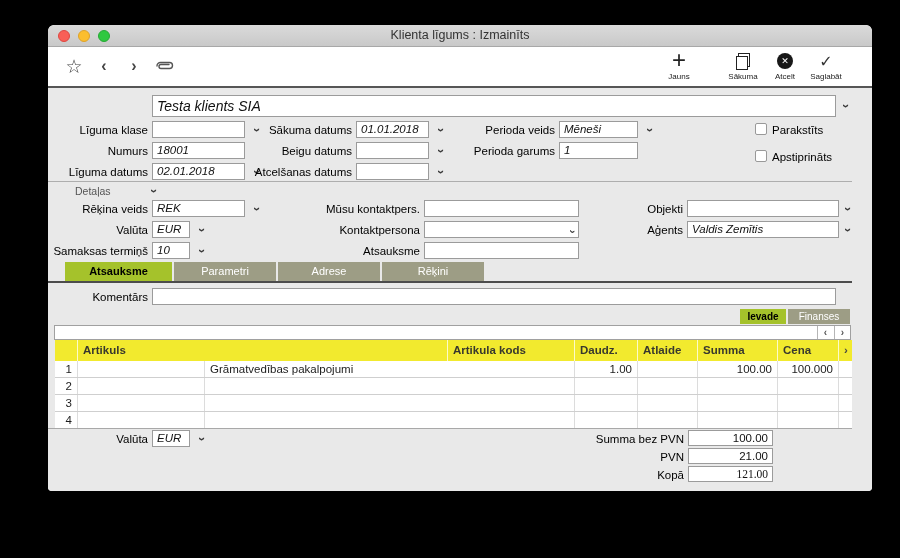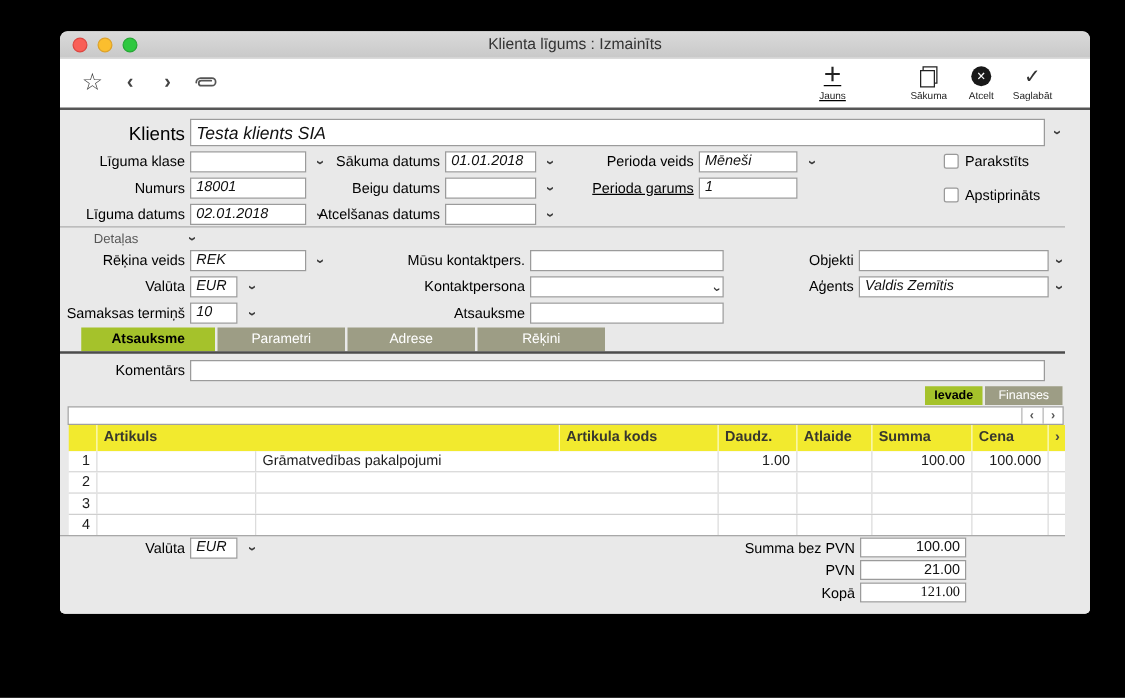--- a/index.html
+++ b/index.html
@@ -128,21 +128,21 @@
         </div>
       <div class="tb-icon" style="left:76px;width:20px;">
           <span class="nav-chev">›</span>
         </div>
       <div class="tb-icon" style="left:104px;width:26px;">
         <svg width="22" height="12" viewBox="0 0 22 12">
           <path d="M3 6 a3.5 3.5 0 0 1 3.5-3.5 h9 a3 3 0 0 1 0 6 h-8.5 a2 2 0 0 1 0-4 h8" fill="none" stroke="#555" stroke-width="1.4" stroke-linecap="round"></path>
         </svg>
       </div>
 
-      <div class="action-btn" style="left:596px;text-decoration:underline;">
+      <div class="action-btn" style="left:609px;">
         <div class="glyph">
             <span class="plus-icon"></span>
           </div>
         <div class="albl">Jauns</div>
       </div>
       <div class="action-btn" style="left:673px;">
         <div class="glyph">
             <span class="copy-icon"></span>
           </div>
         <div class="albl">Sākuma</div>
@@ -156,21 +156,20 @@
       <div class="action-btn" style="left:756px;">
         <div class="glyph">
             <span class="check-icon"></span>
           </div>
         <div class="albl">Saglabāt</div>
       </div>
     </div>
 
     <div class="content">
 
-      <div class="lbl" style="left:-40px;top:11px;width:140px;font-size:15px;">Klients</div>
       <div class="fld" style="left:104px;top:7px;width:684px;height:22px;font-size:14px;line-height:20px;">Testa klients SIA</div>
       <span class="chev" style="left:792px;top:12px;"></span>
 
       <div class="lbl" style="left:-40px;top:36px;width:140px;">Līguma klase</div>
       <div class="fld" style="left:104px;top:33px;width:93px;"></div>
       <span class="chev" style="left:203px;top:36px;"></span>
 
       <div class="lbl" style="left:154px;top:36px;width:150px;">Sākuma datums</div>
       <div class="fld" style="left:308px;top:33px;width:73px;">01.01.2018</div>
       <span class="chev" style="left:387px;top:36px;"></span>
@@ -182,21 +181,21 @@
       <span class="cbox" style="left:707px;top:35px;"></span>
       <div class="lbl" style="left:724px;top:36px;width:90px;text-align:left;">Parakstīts</div>
 
       <div class="lbl" style="left:-40px;top:57px;width:140px;">Numurs</div>
       <div class="fld" style="left:104px;top:54px;width:93px;">18001</div>
 
       <div class="lbl" style="left:154px;top:57px;width:150px;">Beigu datums</div>
       <div class="fld" style="left:308px;top:54px;width:73px;"></div>
       <span class="chev" style="left:387px;top:57px;"></span>
 
-      <div class="lbl" style="left:390px;top:57px;width:117px;text-decoration:underline;">Perioda garums</div>
+      <div class="lbl" style="left:390px;top:57px;width:117px;">Perioda garums</div>
       <div class="fld" style="left:511px;top:54px;width:79px;">1</div>
 
       <span class="cbox" style="left:707px;top:62px;"></span>
       <div class="lbl" style="left:724px;top:63px;width:90px;text-align:left;">Apstiprināts</div>
 
       <div class="lbl" style="left:-40px;top:78px;width:140px;">Līguma datums</div>
       <div class="fld" style="left:104px;top:75px;width:93px;">02.01.2018</div>
       <span class="chev" style="left:203px;top:78px;"></span>
 
       <div class="lbl" style="left:154px;top:78px;width:150px;">Atcelšanas datums</div>

